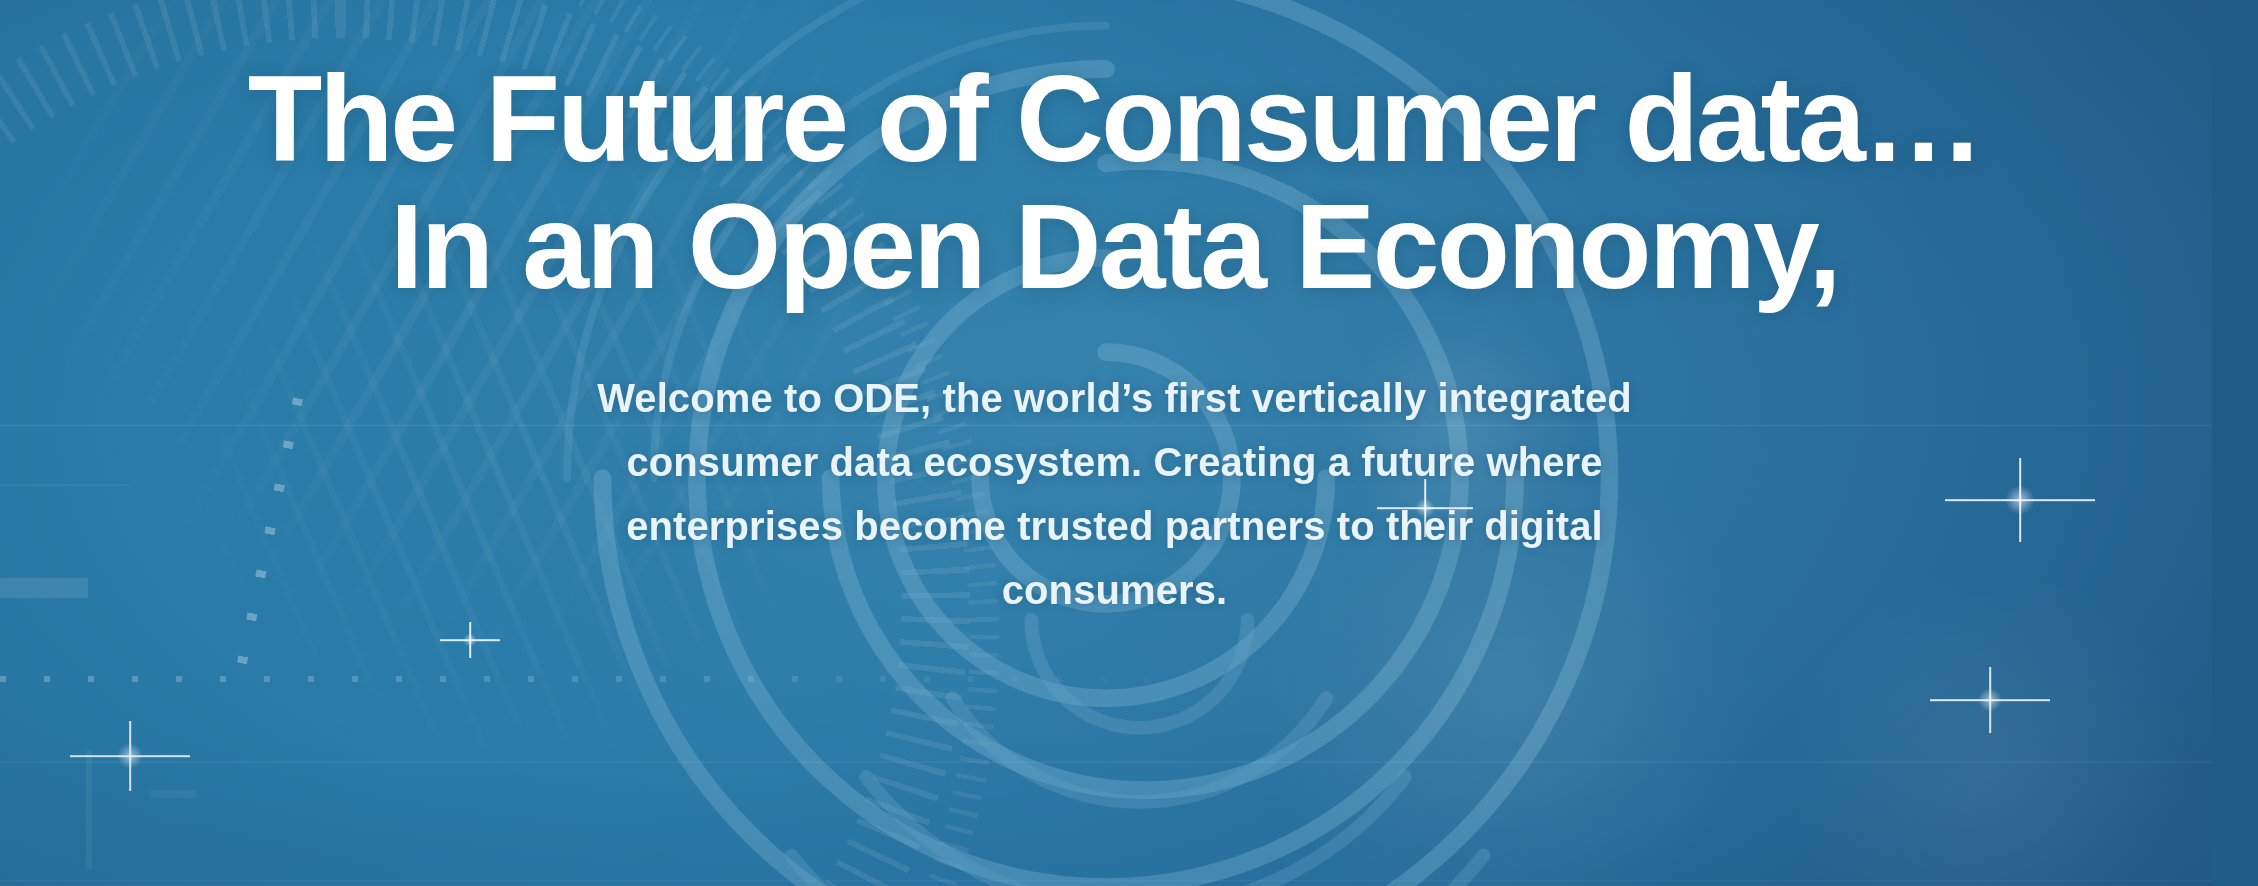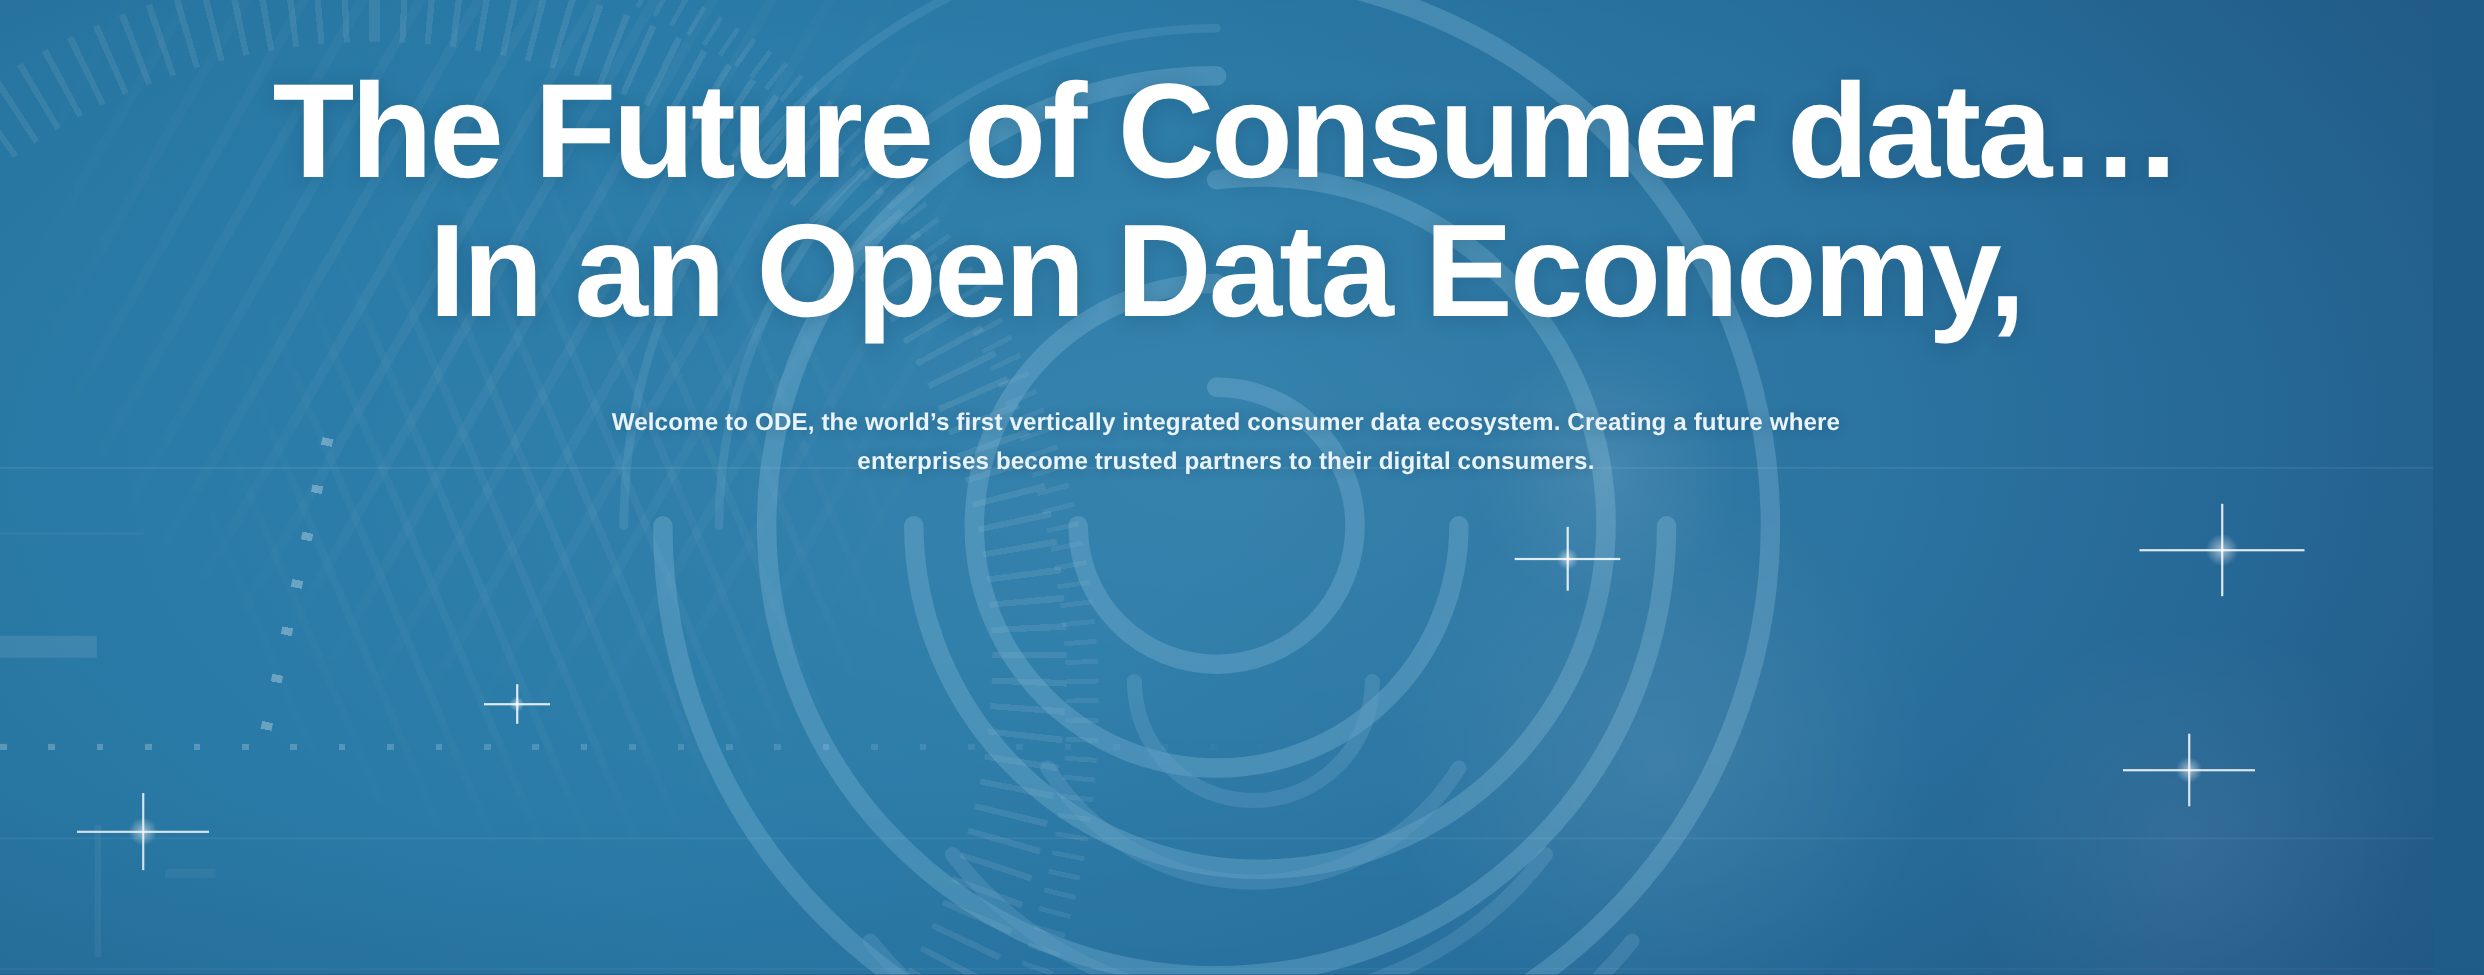--- a/index.html
+++ b/index.html
@@ -174,21 +174,21 @@
   #headline .hl-line.l2 { font-size:120px; letter-spacing:-2.6px; margin-top:6px; }
   #headline .hl-line.l3 { font-size:118px; letter-spacing:-2.0px; margin-top:6px; }
 
   #subtitle {
     margin-top:60px;
     width:1180px;
     text-align:center;
     color:#e9f3fa;
     font-family:"Liberation Sans", sans-serif;
     font-weight:bold;
-    font-size:22px;
+    font-size:40px;
     line-height:1.6;
     letter-spacing:.1px;
     text-shadow:0 1px 10px rgba(10,45,70,.25);
   }
 </style>
 </head>
 <body>
 
 <div id="hero">
 

